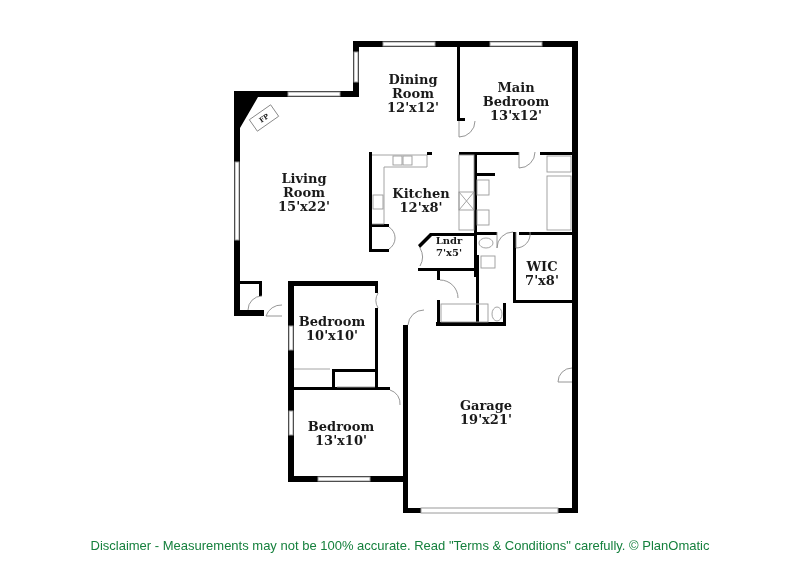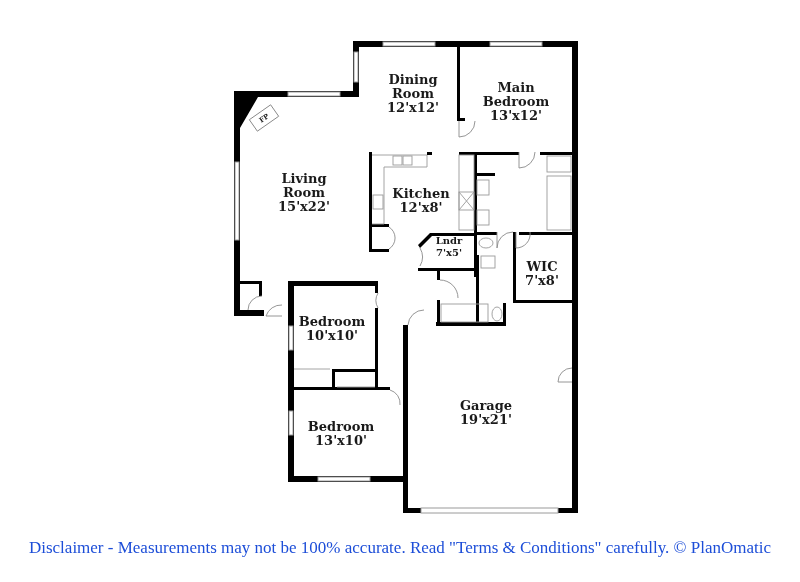--- a/index.html
+++ b/index.html
@@ -7,21 +7,21 @@
   #plan { position:absolute; left:0; top:0; width:800px; height:582px; }
   .wall { fill:#000; }
   .win { fill:#fff; stroke:#9a9a9a; stroke-width:1; }
   .fix { fill:none; stroke:#9a9a9a; stroke-width:0.9; }
   .door { fill:none; stroke:#8a8a8a; stroke-width:0.9; }
   .label { font-family:"DejaVu Serif", "Liberation Serif", serif; font-weight:bold; fill:#1a1a1a; text-anchor:middle; }
   .label-lg { font-size:13px; }
   .label-sm { font-size:10px; }
   .fp { font-family:"DejaVu Serif", serif; font-weight:bold; font-size:7px; fill:#222; text-anchor:middle; }
   #disclaimer { position:absolute; left:0; top:538px; width:800px; text-align:center;
-    font-family:Liberation Serif, serif; font-size:17px; color:#1d4ed8; }
+    font-family:Liberation Sans, sans-serif; font-size:13px; color:#15803d; }
 </style>
 </head>
 <body>
 
 <svg id="plan" viewBox="0 0 800 582" xmlns="http://www.w3.org/2000/svg">
 
   <g>
 
     <rect class="wall" x="353" y="41" width="225" height="6"></rect>
 

